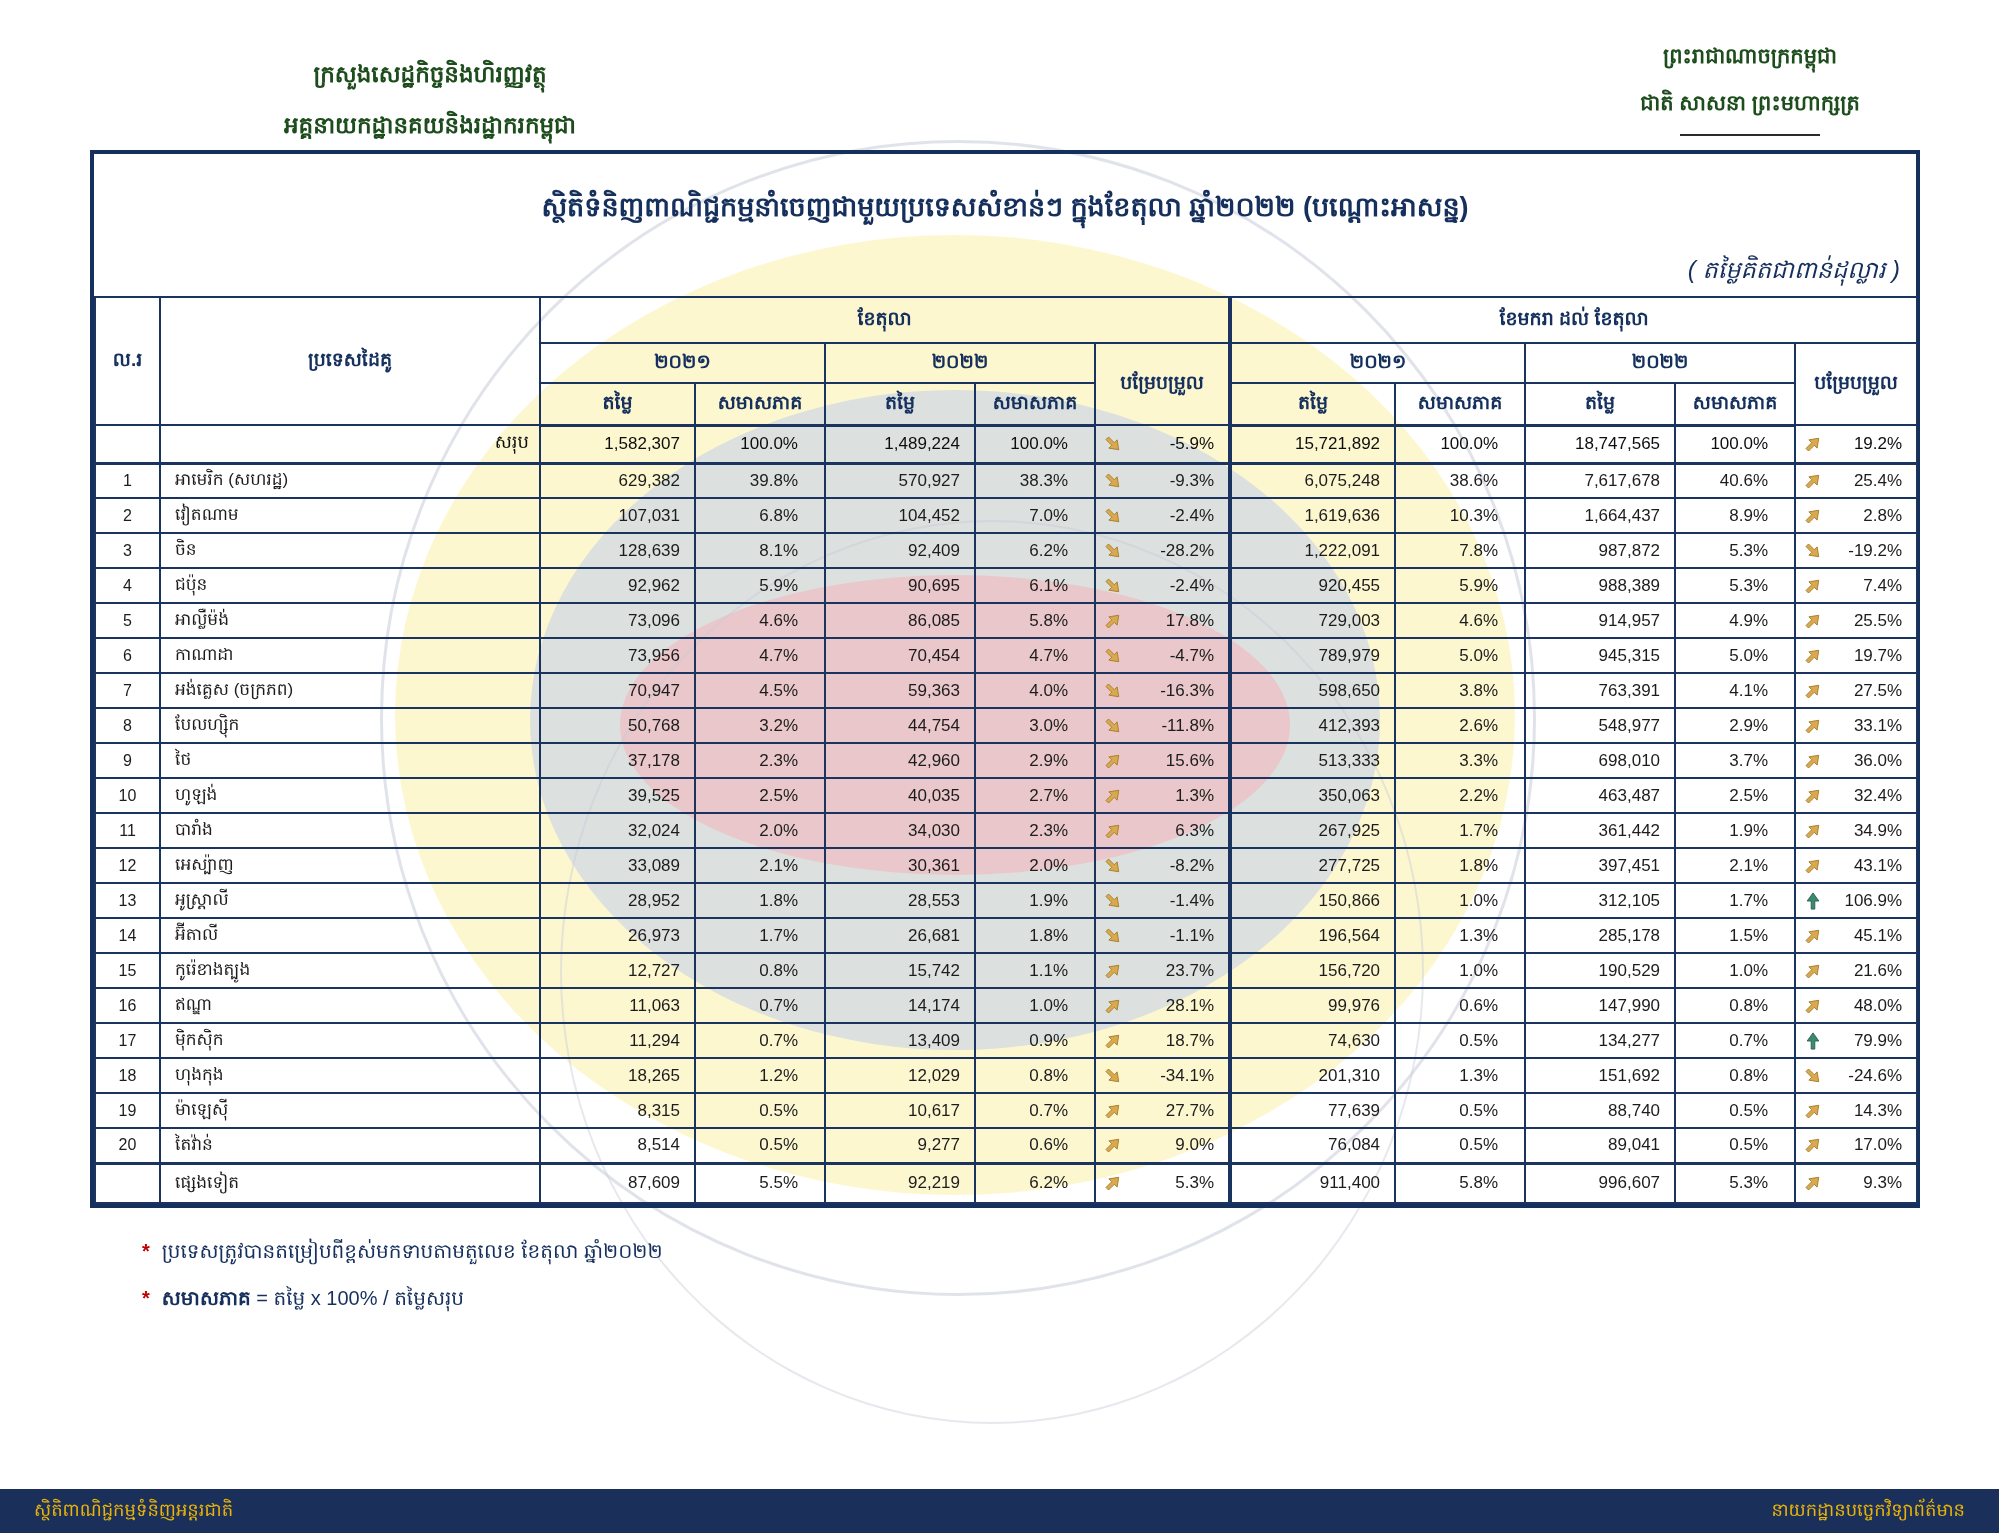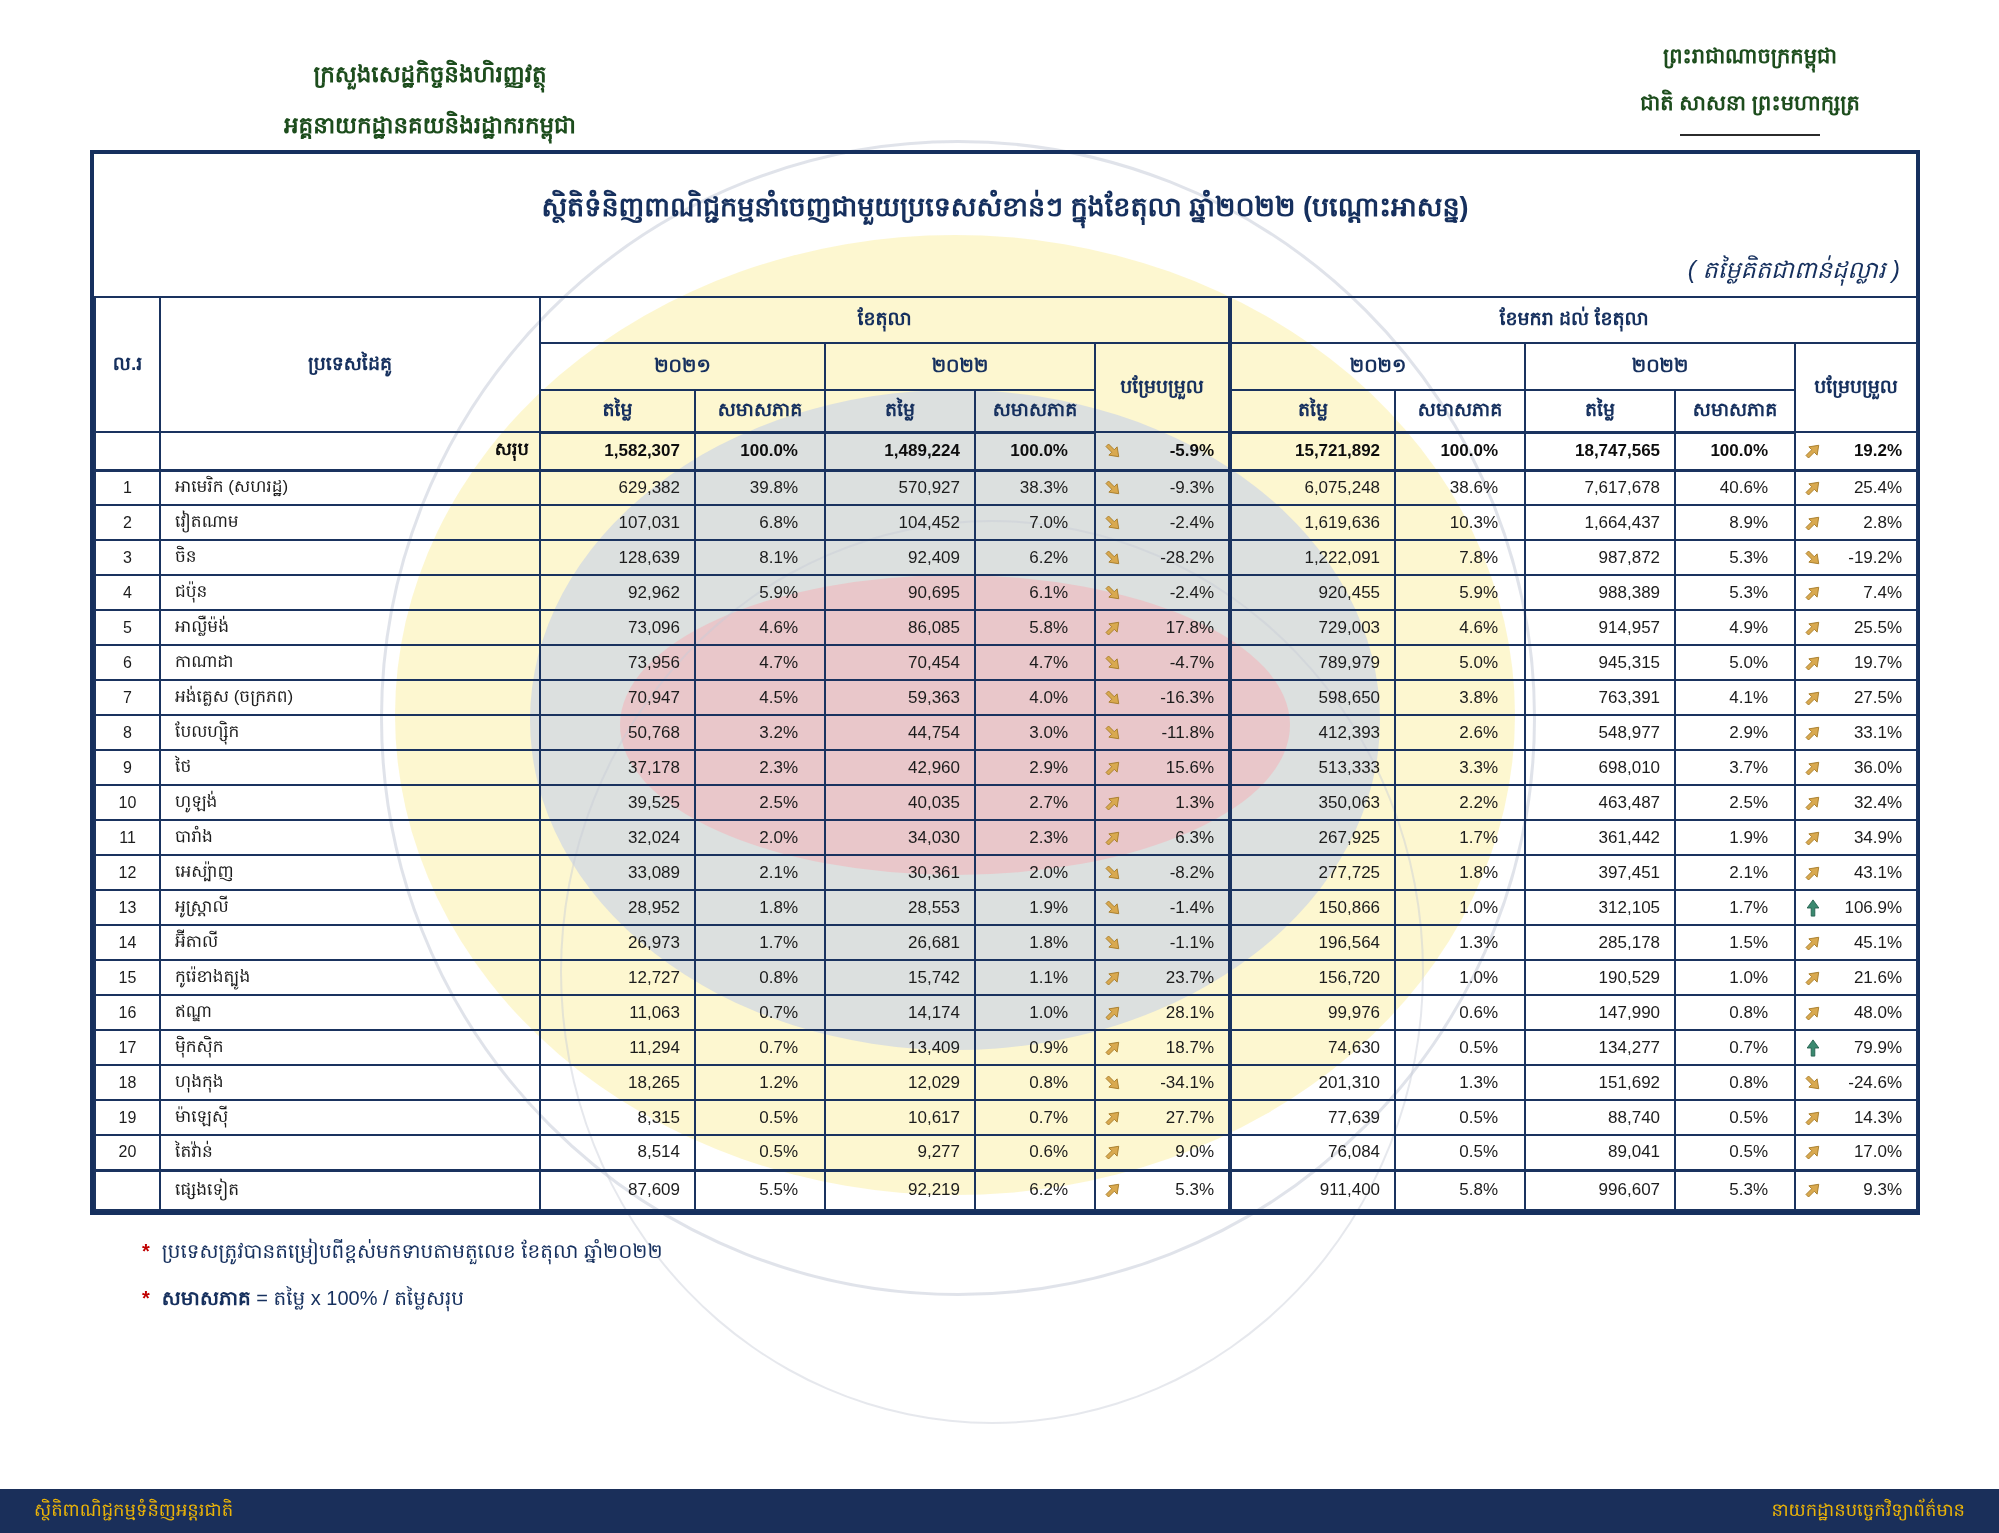--- a/index.html
+++ b/index.html
@@ -23,32 +23,32 @@
   
   .sheet{position:absolute;z-index:1;left:90px;top:150px;width:1822px;border:4px solid #16305e;}
   .title-area{position:relative;height:142px;}
   .doc-title{text-align:center;padding-top:36px;font-size:27px;font-weight:bold;color:#16305e;}
   .doc-subtitle{position:absolute;right:16px;bottom:6px;font-size:24px;font-style:italic;color:#16305e;}
   
   table{width:100%;border-collapse:collapse;table-layout:fixed;}
   th,td{border:2px solid #1a335f;overflow:hidden;white-space:nowrap;}
   thead th{color:#16305e;font-size:19px;font-weight:bold;text-align:center;}
   thead tr:last-child th{border-bottom-width:3px;}
-  .r-h1{height:46px;}.r-h2{height:47px;}.r-h3{height:42px;}
+  .r-h1{height:46px;}.r-h2{height:40px;}.r-h3{height:42px;}
   tbody tr{height:35px;}
   tbody td{font-size:17px;color:#1c1c1c;}
   td.no{text-align:center;font-size:16px;}
   td.country{text-align:left;padding-left:14px;}
   td.num{text-align:right;padding-right:14px;}
   td.pct{text-align:right;padding-right:26px;}
   td.chg{padding:0;}
   td.chg .chg-in{display:flex;align-items:center;justify-content:space-between;padding:0 14px 0 8px;}
   .b-group{border-left-width:4px !important;}
   .total-row{height:38px;}
-  .total-row td{font-weight:bold;color:#0d0d0d;border-bottom-width:3px;}
+  .total-row td{font-weight:normal;color:#0d0d0d;border-bottom-width:3px;}
   .total-row td.country{text-align:right;padding-right:10px;font-size:18px;}
   .others-row{height:40px;}
   .others-row td{border-top-width:3px;}
   .arrow{display:inline-flex;width:18px;height:18px;flex:0 0 18px;}
   .arrow svg{width:18px;height:18px;}
   .arrow.up svg{transform:rotate(-45deg);}
   .arrow.down svg{transform:rotate(45deg);}
   .arrow.strong_up svg{transform:rotate(-90deg);}
   
   .footnotes{position:absolute;z-index:2;left:142px;top:1238px;width:1400px;font-size:20px;color:#16305e;}

